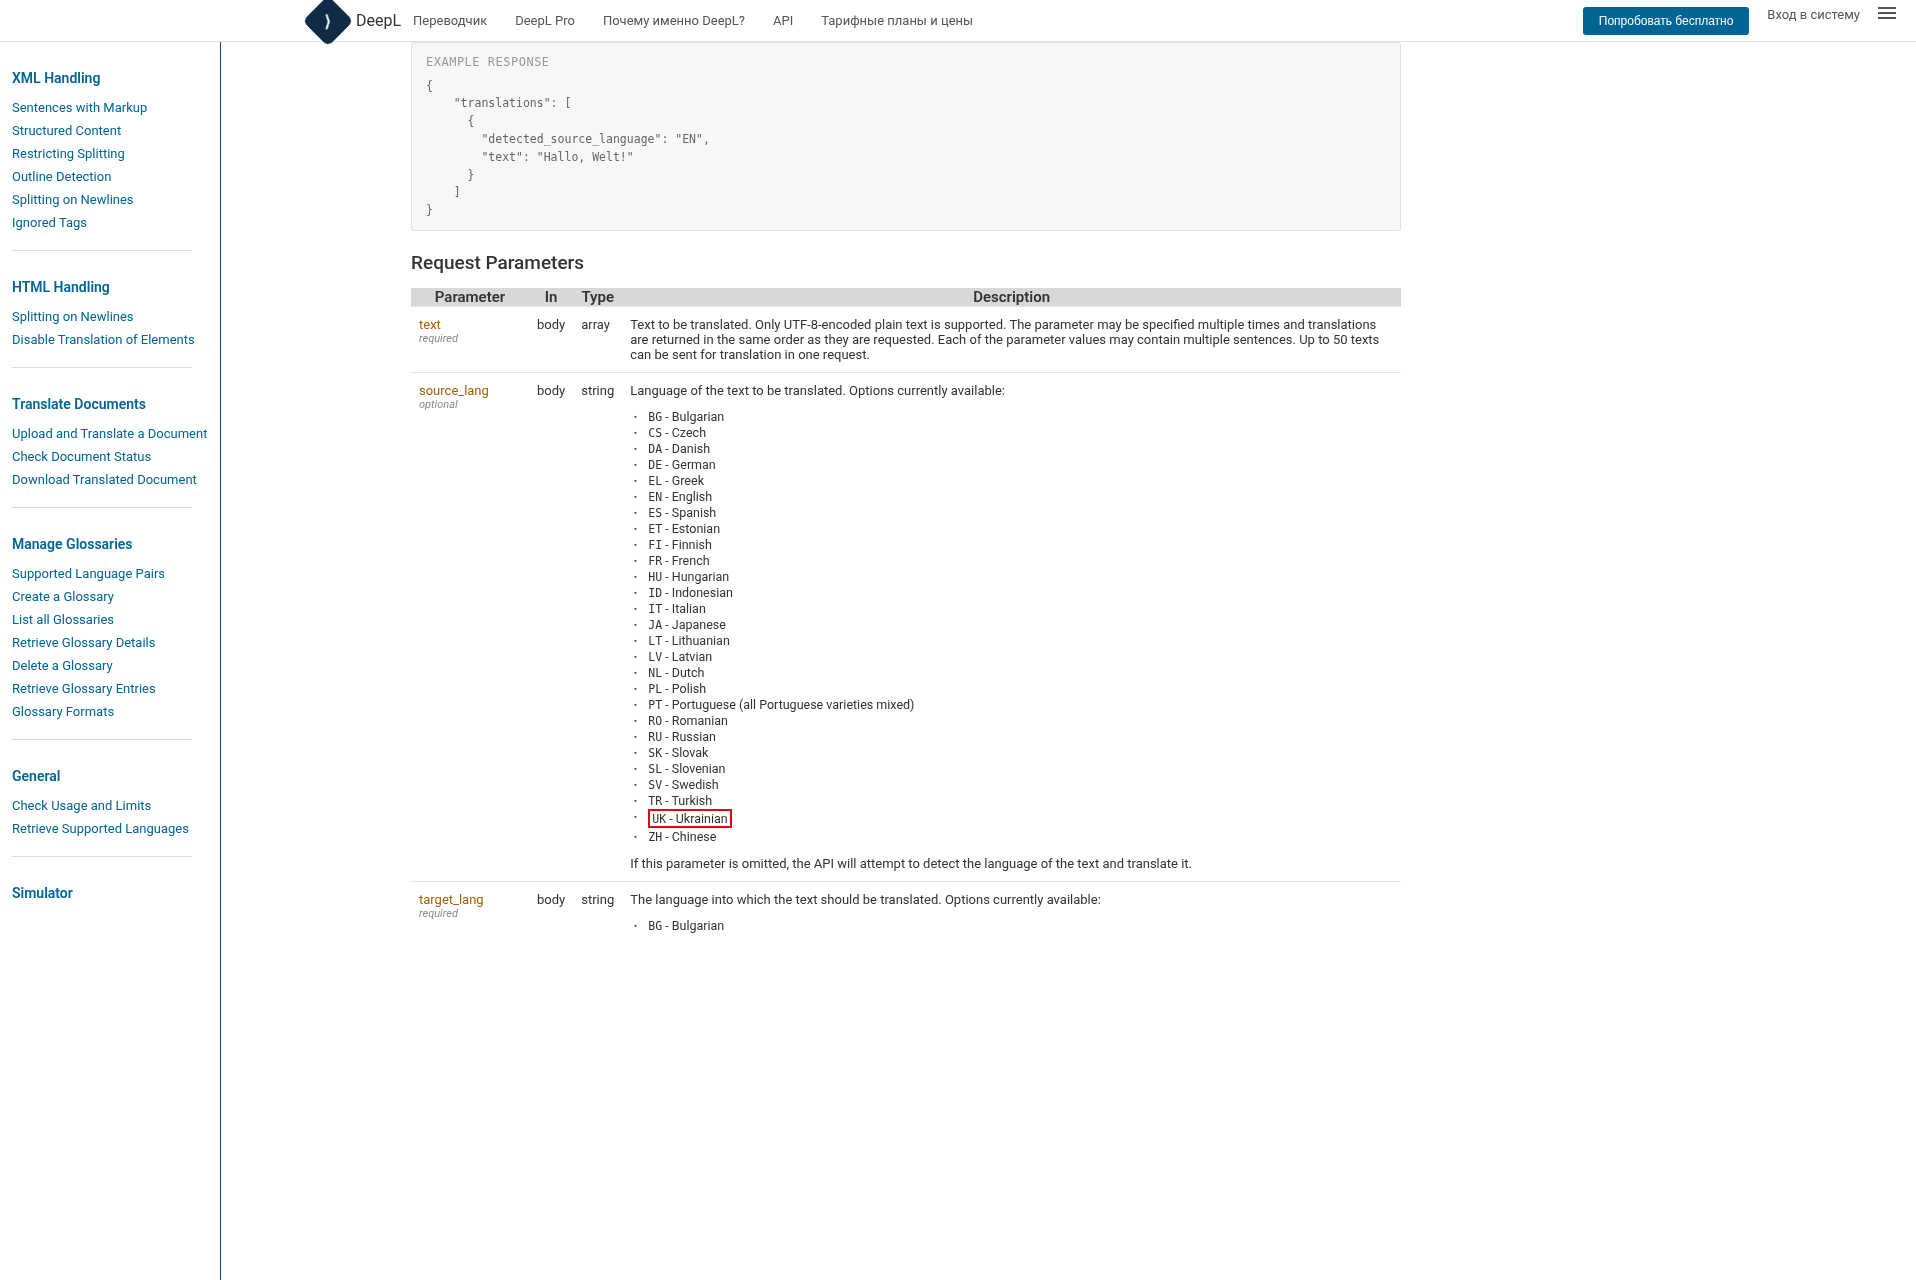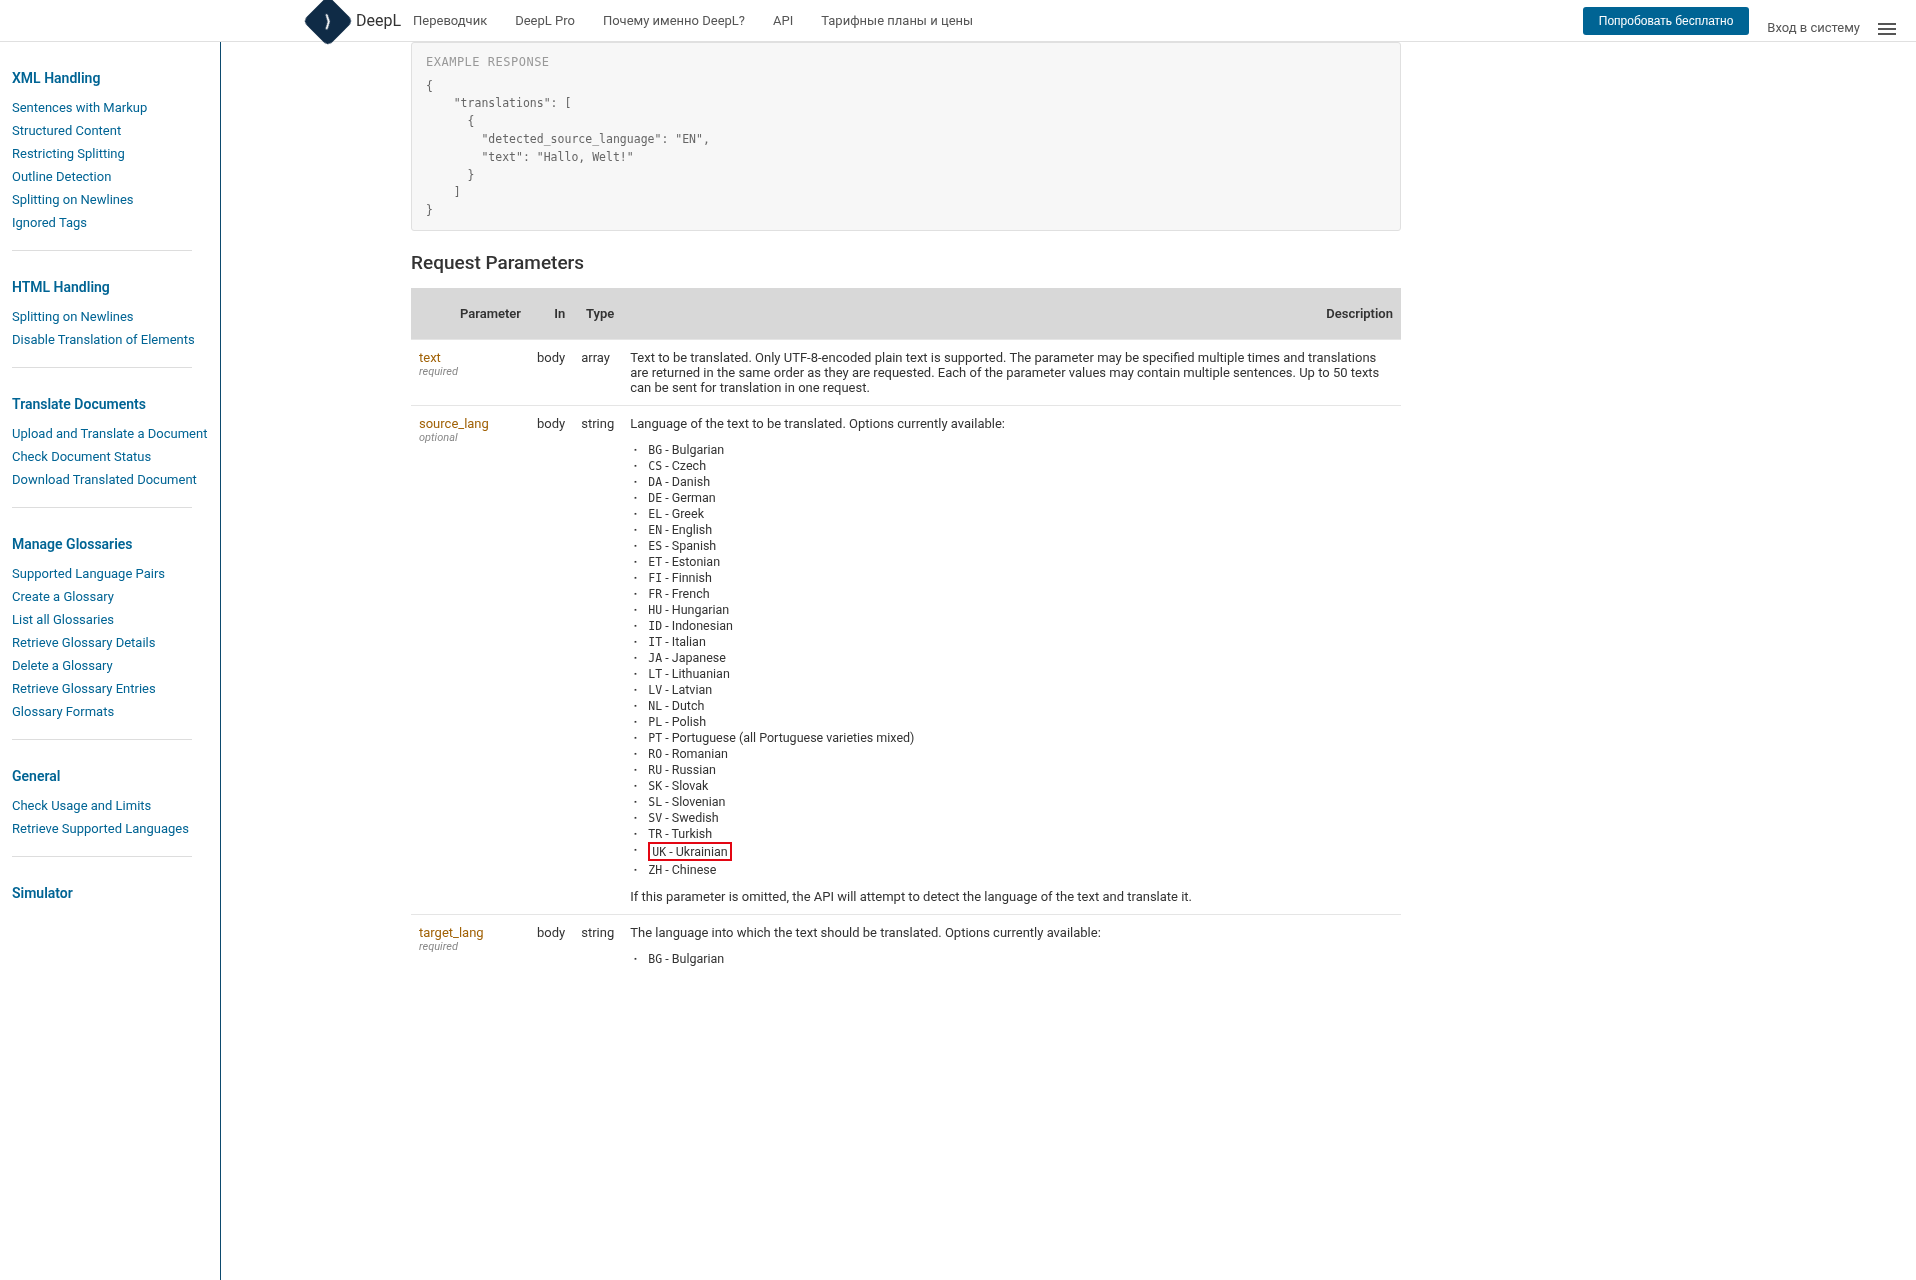--- a/index.html
+++ b/index.html
@@ -4,36 +4,36 @@
 <style>
 *{box-sizing:border-box;margin:0;padding:0}
 body{font-family:-apple-system,BlinkMacSystemFont,"Segoe UI",Roboto,sans-serif;color:#333;background:#fff}
 .header{display:flex;align-items:center;padding:0 20px;height:42px;border-bottom:1px solid #e0e0e0;position:fixed;top:0;left:0;right:0;background:#fff;z-index:10}
 .logo-area{display:flex;align-items:center;margin-left:290px}
 .logo-icon{width:36px;height:36px;background:#0f2b46;transform:rotate(45deg);border-radius:6px;display:flex;align-items:center;justify-content:center;margin-right:10px}
 .logo-icon-inner{transform:rotate(-45deg);color:#fff;font-size:16px;font-weight:bold}
 .brand{font-weight:400;font-size:16px;color:#333;margin-right:8px}
 .nav{display:flex;gap:28px;margin-left:4px}
 .nav a{color:#555;text-decoration:none;font-size:13px}
-.header-right{margin-left:auto;display:flex;align-items:flex-end;gap:18px}
+.header-right{margin-left:auto;display:flex;align-items:flex-start;gap:18px}
 .btn-primary{background:#006494;color:#fff;border:none;padding:7px 16px;border-radius:3px;font-size:12px;cursor:pointer}
 .login-link{color:#555;text-decoration:none;font-size:13px}
 .menu-icon{width:18px;display:flex;flex-direction:column;gap:3px;cursor:pointer}
 .menu-icon span{height:2px;background:#555;display:block}
 .layout{display:flex;margin-top:42px;min-height:calc(100vh - 42px)}
 .sidebar{width:221px;padding:0 0 0 12px;border-right:1px solid #0c4a6e;font-size:13px}
 .sidebar h3{color:#006494;font-size:14px;font-weight:600;margin:28px 0 10px}
 .sidebar hr{border:none;border-top:1px solid #ddd;margin:16px 0 6px;width:180px}
 .sidebar a{display:block;color:#006494;text-decoration:none;padding:4px 0;font-size:13px}
 .main{flex:1;padding:0 20px 40px 190px;max-width:1200px}
 .code-block{background:#f7f7f7;border:1px solid #e0e0e0;border-radius:3px;padding:10px 14px;font-family:Consolas,Monaco,monospace;font-size:11.5px;color:#666;line-height:1.55;margin-bottom:18px;white-space:pre}
 .code-label{font-size:12px;letter-spacing:0.5px;color:#999;margin-bottom:6px;display:block}
 h2.section{font-size:19px;font-weight:500;color:#333;margin:20px 0 14px}
 table.params{width:100%;border-collapse:collapse;font-size:13px}
-table.params thead th{background:#d8d8d8;text-align:right;padding:18px 8px;font-weight:600;font-size:13px}
+table.params thead th{background:#d8d8d8;text-align:center;padding:0 8px;font-weight:600;font-size:15px}
 table.params td{padding:10px 8px;vertical-align:top;border-top:1px solid #e5e5e5}
 .param-name{font-size:13px;color:#a16207}
 .param-req{font-size:11px;color:#888;font-style:italic}
 ul.langs{list-style:none;padding:4px 0 0 4px}
 ul.langs li{position:relative;padding:0.5px 0 0.5px 14px;font-size:12.5px}
 ul.langs li:before{content:"▪";position:absolute;left:0;font-size:7px;top:5px;color:#333}
 .mono{font-family:Consolas,Monaco,monospace;font-size:11.5px}
 .hl{border:2px solid #e30613;padding:0 2px;display:inline-block}
 .desc-intro{margin-bottom:6px}
 .desc-outro{margin-top:12px}

